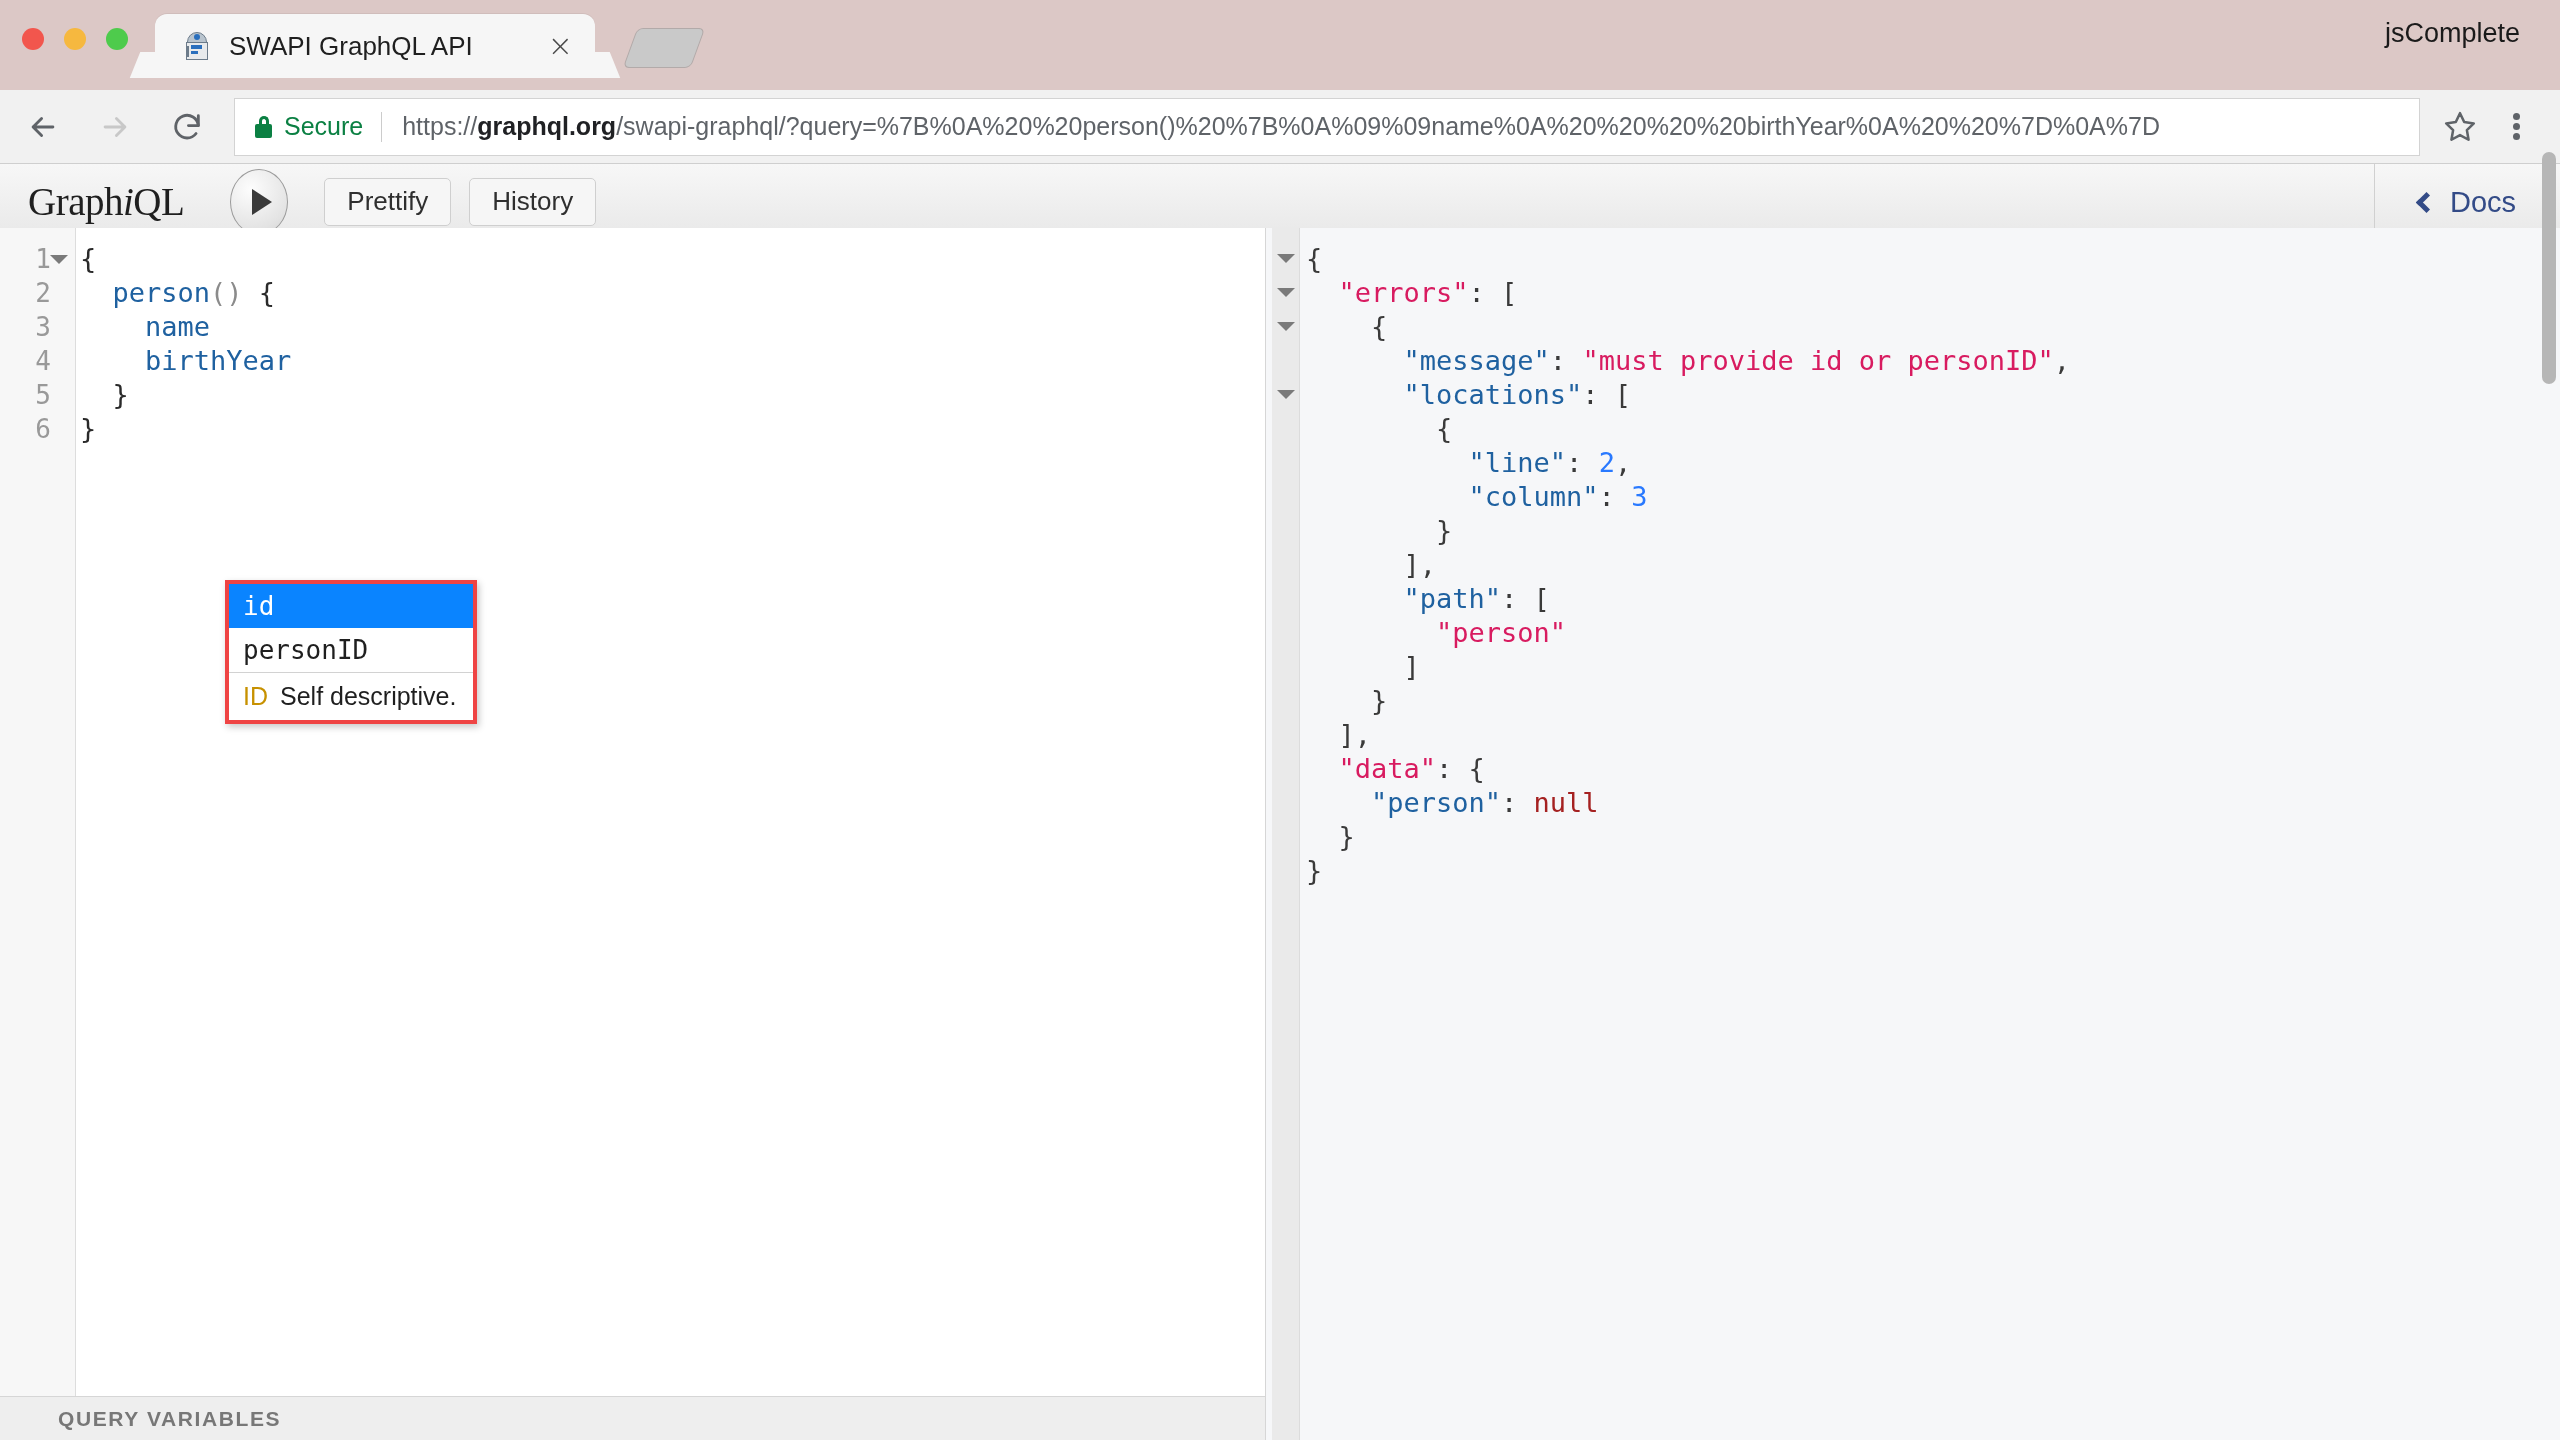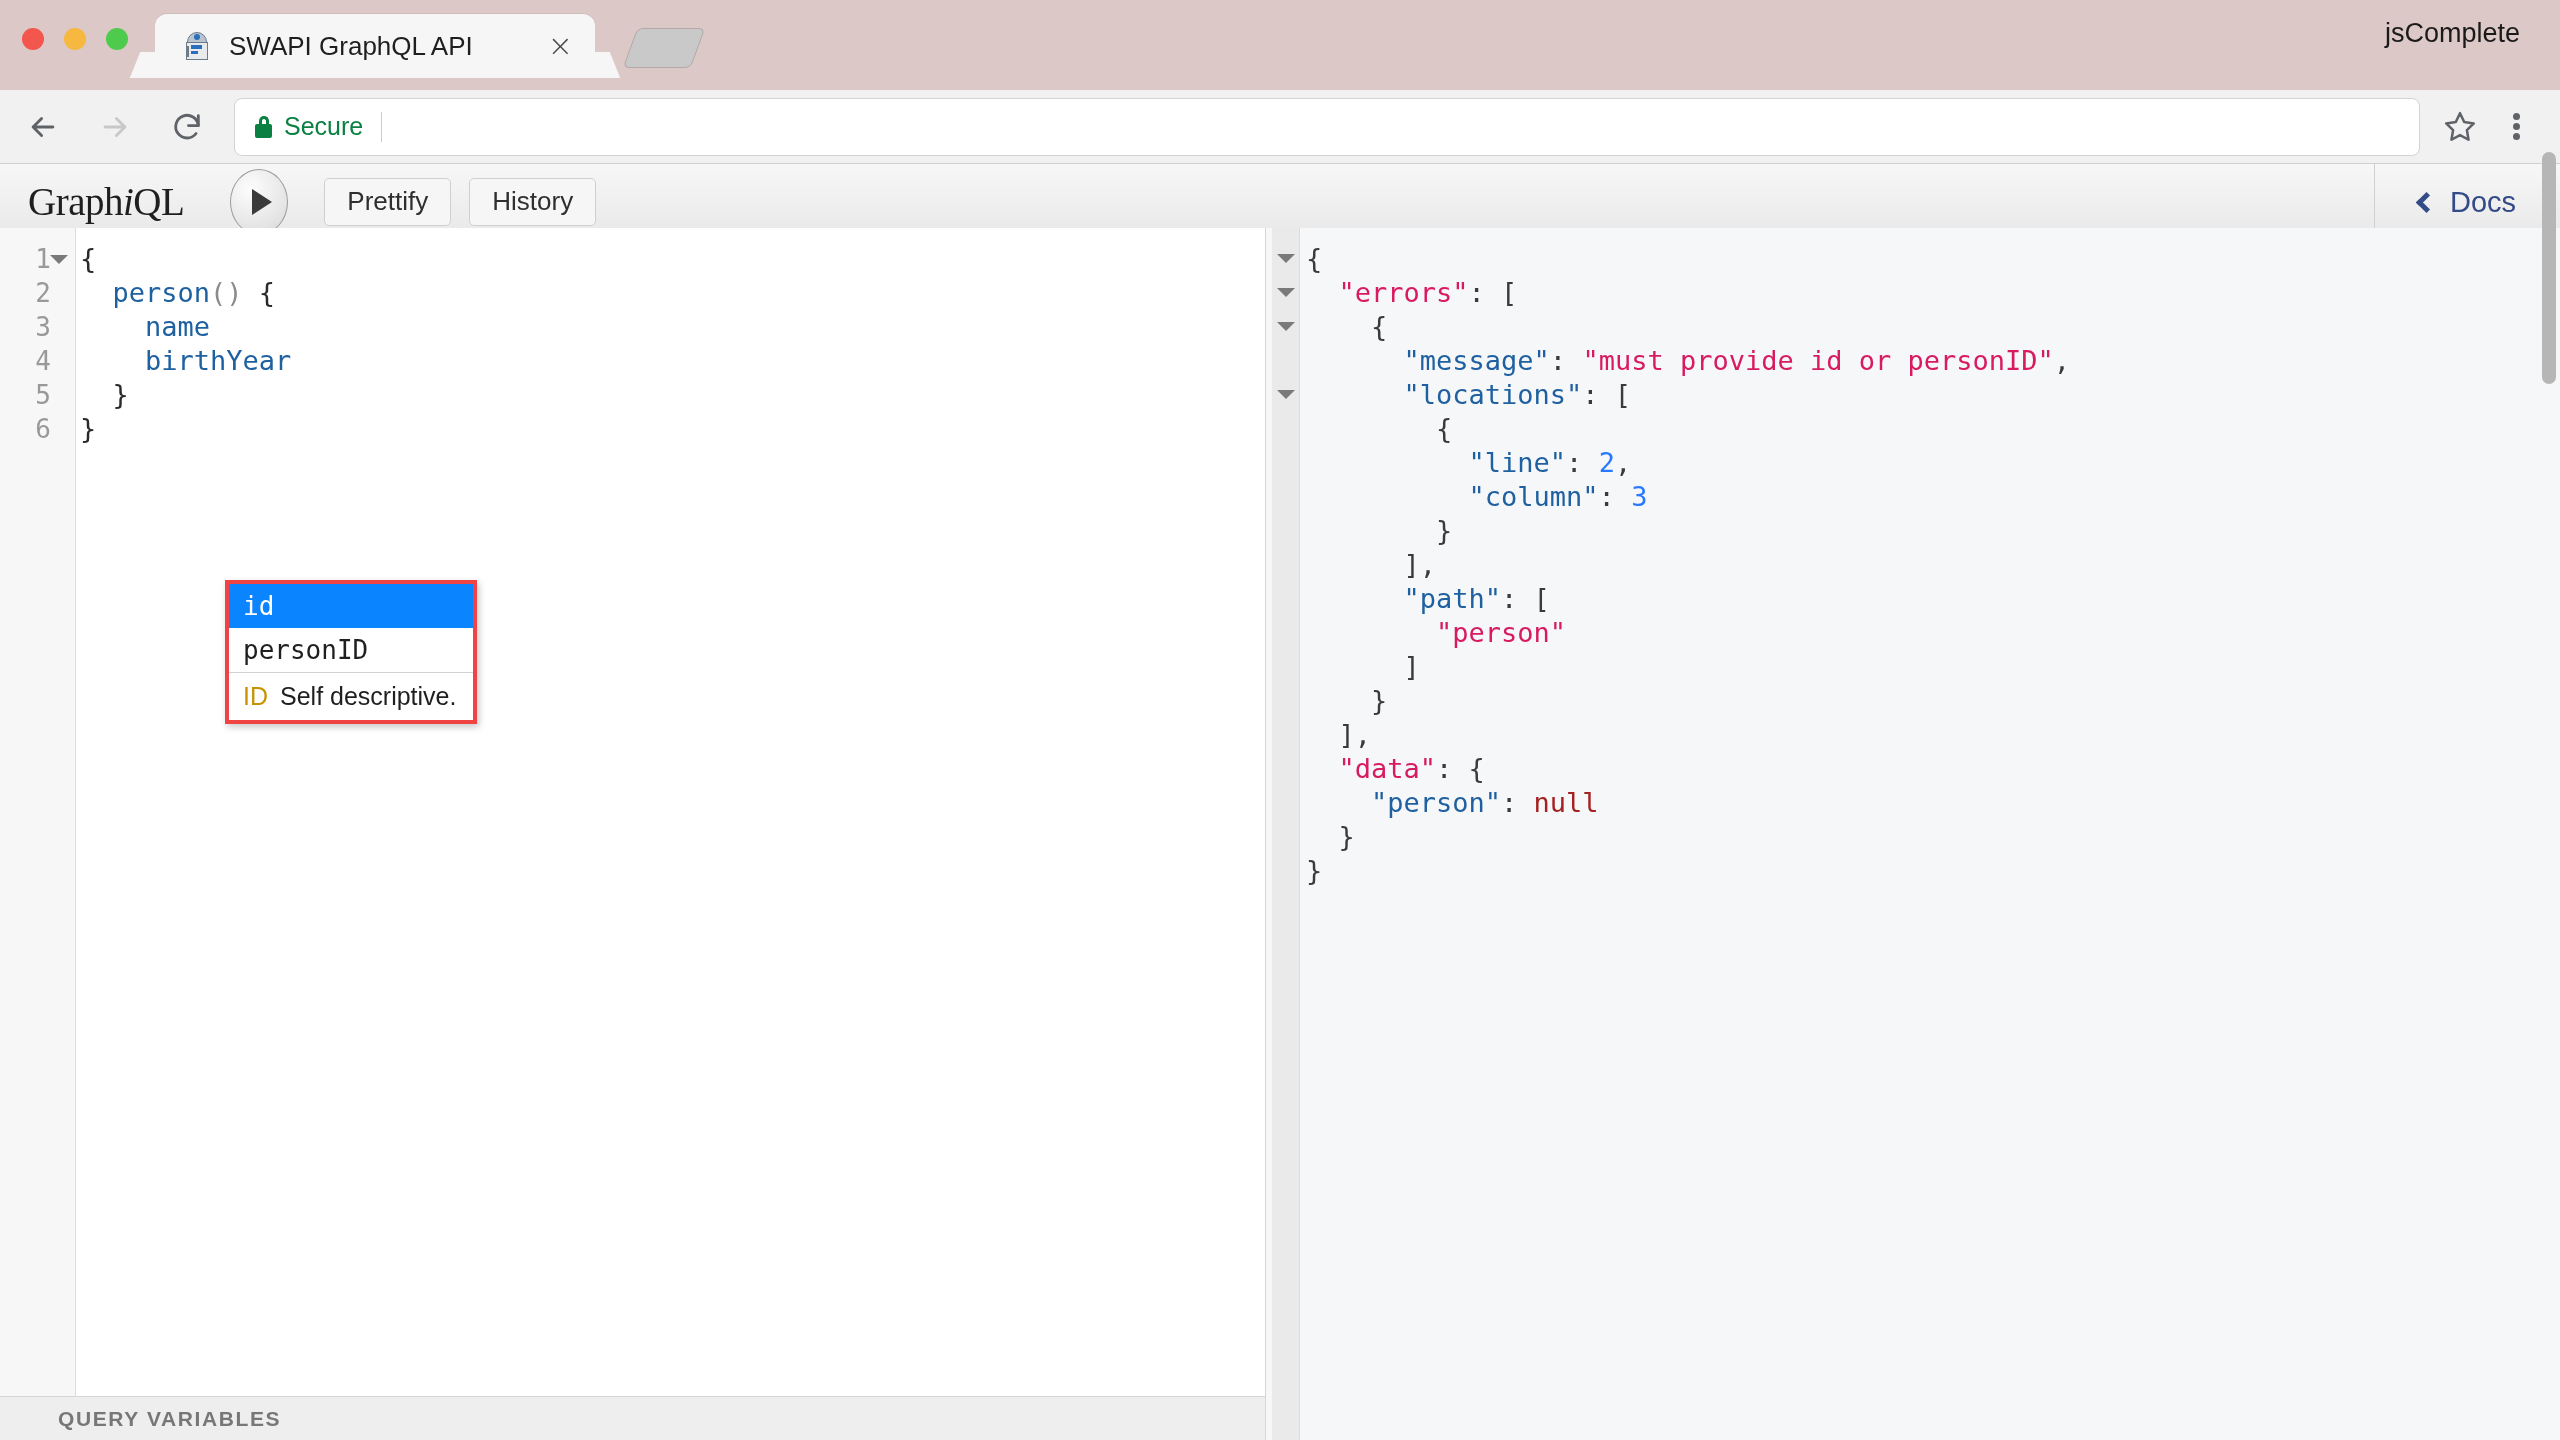--- a/index.html
+++ b/index.html
@@ -117,21 +117,21 @@
     margin-left: 14px;
     display: flex; align-items: center; justify-content: center;
     flex: 0 0 auto;
   }
   #omnibox {
     flex: 1 1 auto;
     height: 58px;
     margin: 0 12px 0 18px;
     background: #fff;
     border: 1px solid #d3d3d3;
-    border-radius: 8px;
+    border-radius: 0;
     display: flex; align-items: center;
     padding: 0 20px;
     overflow: hidden;
   }
   #lock-icon {
     width: 17px; height: 22px;
     position: relative; flex: 0 0 auto;
     margin-right: 12px;
   }
   #lock-icon .body { position:absolute; bottom:0; width:17px; height:14px; background:#0b8043; border-radius:2px; }
@@ -409,20 +409,21 @@
       </svg>
     </div>
 
     <div id="omnibox">
       <span id="lock-icon">
         <span class="shackle"></span>
           <span class="body"></span>
       </span>
       <span id="secure-label">Secure</span>
       <span id="omnibox-divider"></span>
+      <span id="url-text"><span class="u-scheme">https://</span><span class="u-host">graphql.org</span><span class="u-path">/swapi-graphql/?query=%7B%0A%20%20person()%20%7B%0A%09%09name%0A%20%20%20%20birthYear%0A%20%20%7D%0A%7D</span></span>
     </div>
 
     <div id="star-btn">
       <svg width="36" height="36" viewBox="0 0 24 24" aria-hidden="true">
         <path d="M12 2.8l2.8 5.9 6.4.9-4.6 4.5 1.1 6.4L12 17.4 6.3 20.5l1.1-6.4L2.8 9.6l6.4-.9z" fill="none" stroke="#5f6368" stroke-width="1.7" stroke-linejoin="round"></path>
       </svg>
     </div>
 
     <div id="menu-btn">
       <div>

